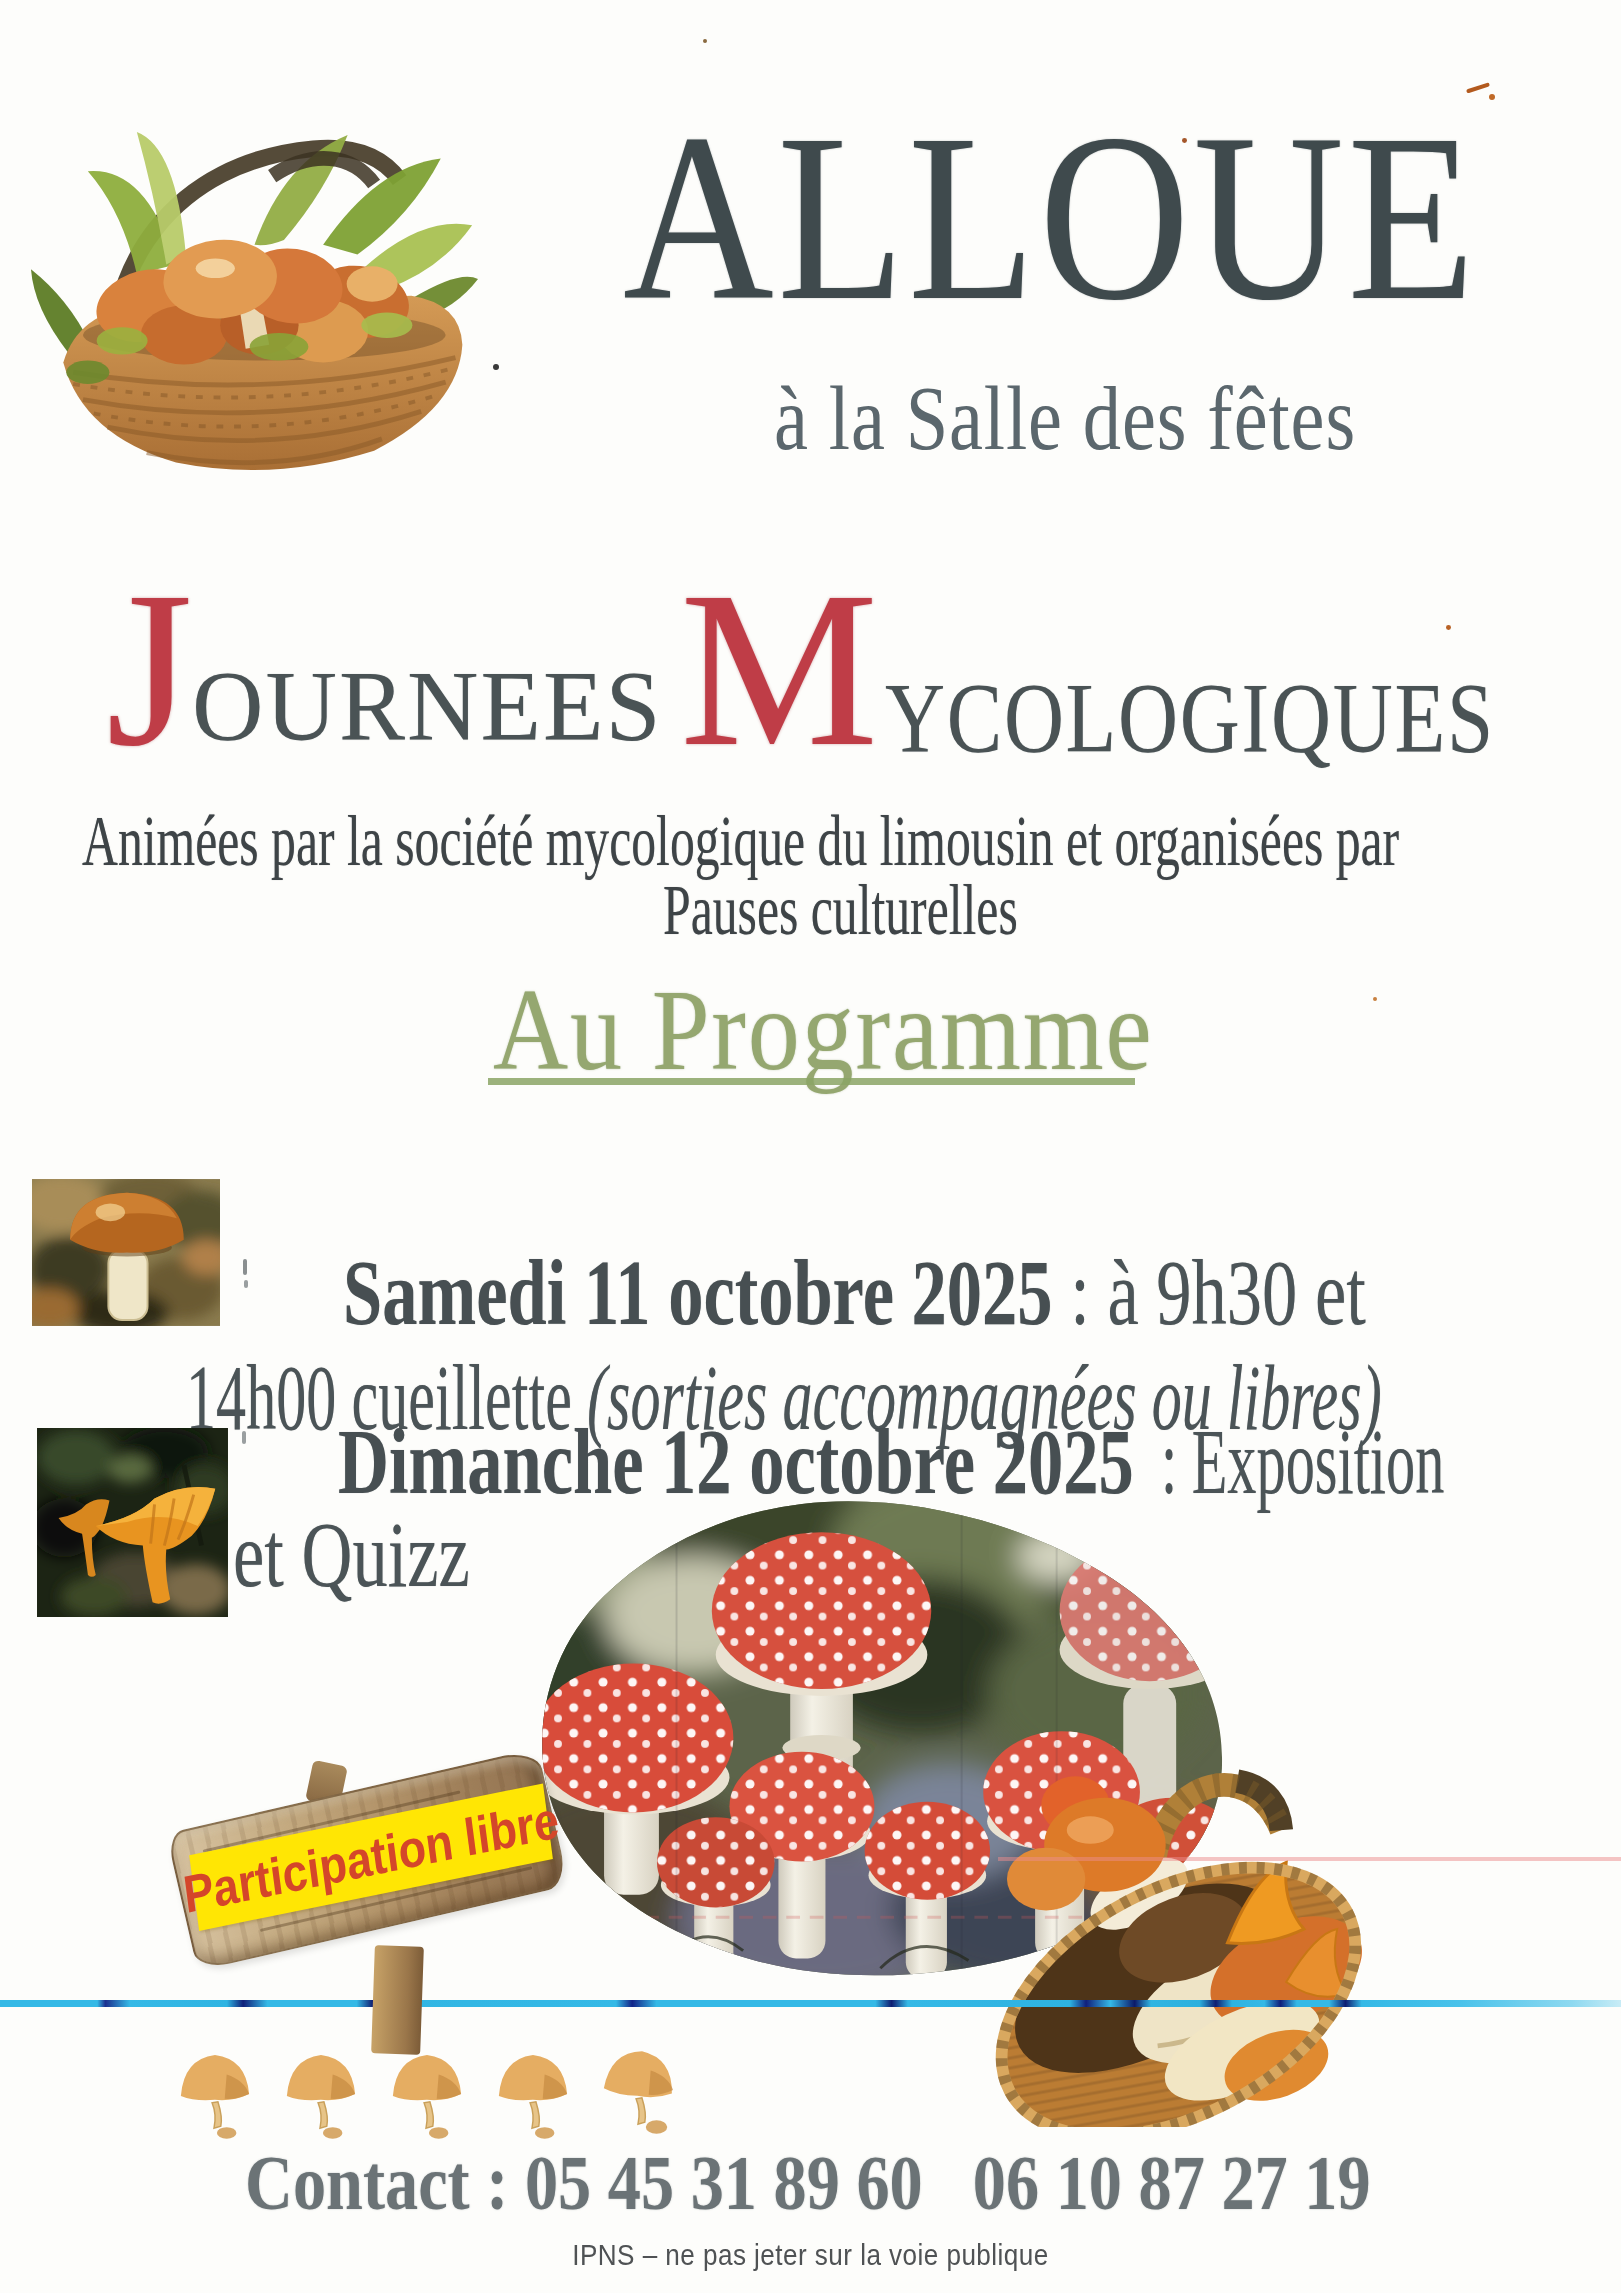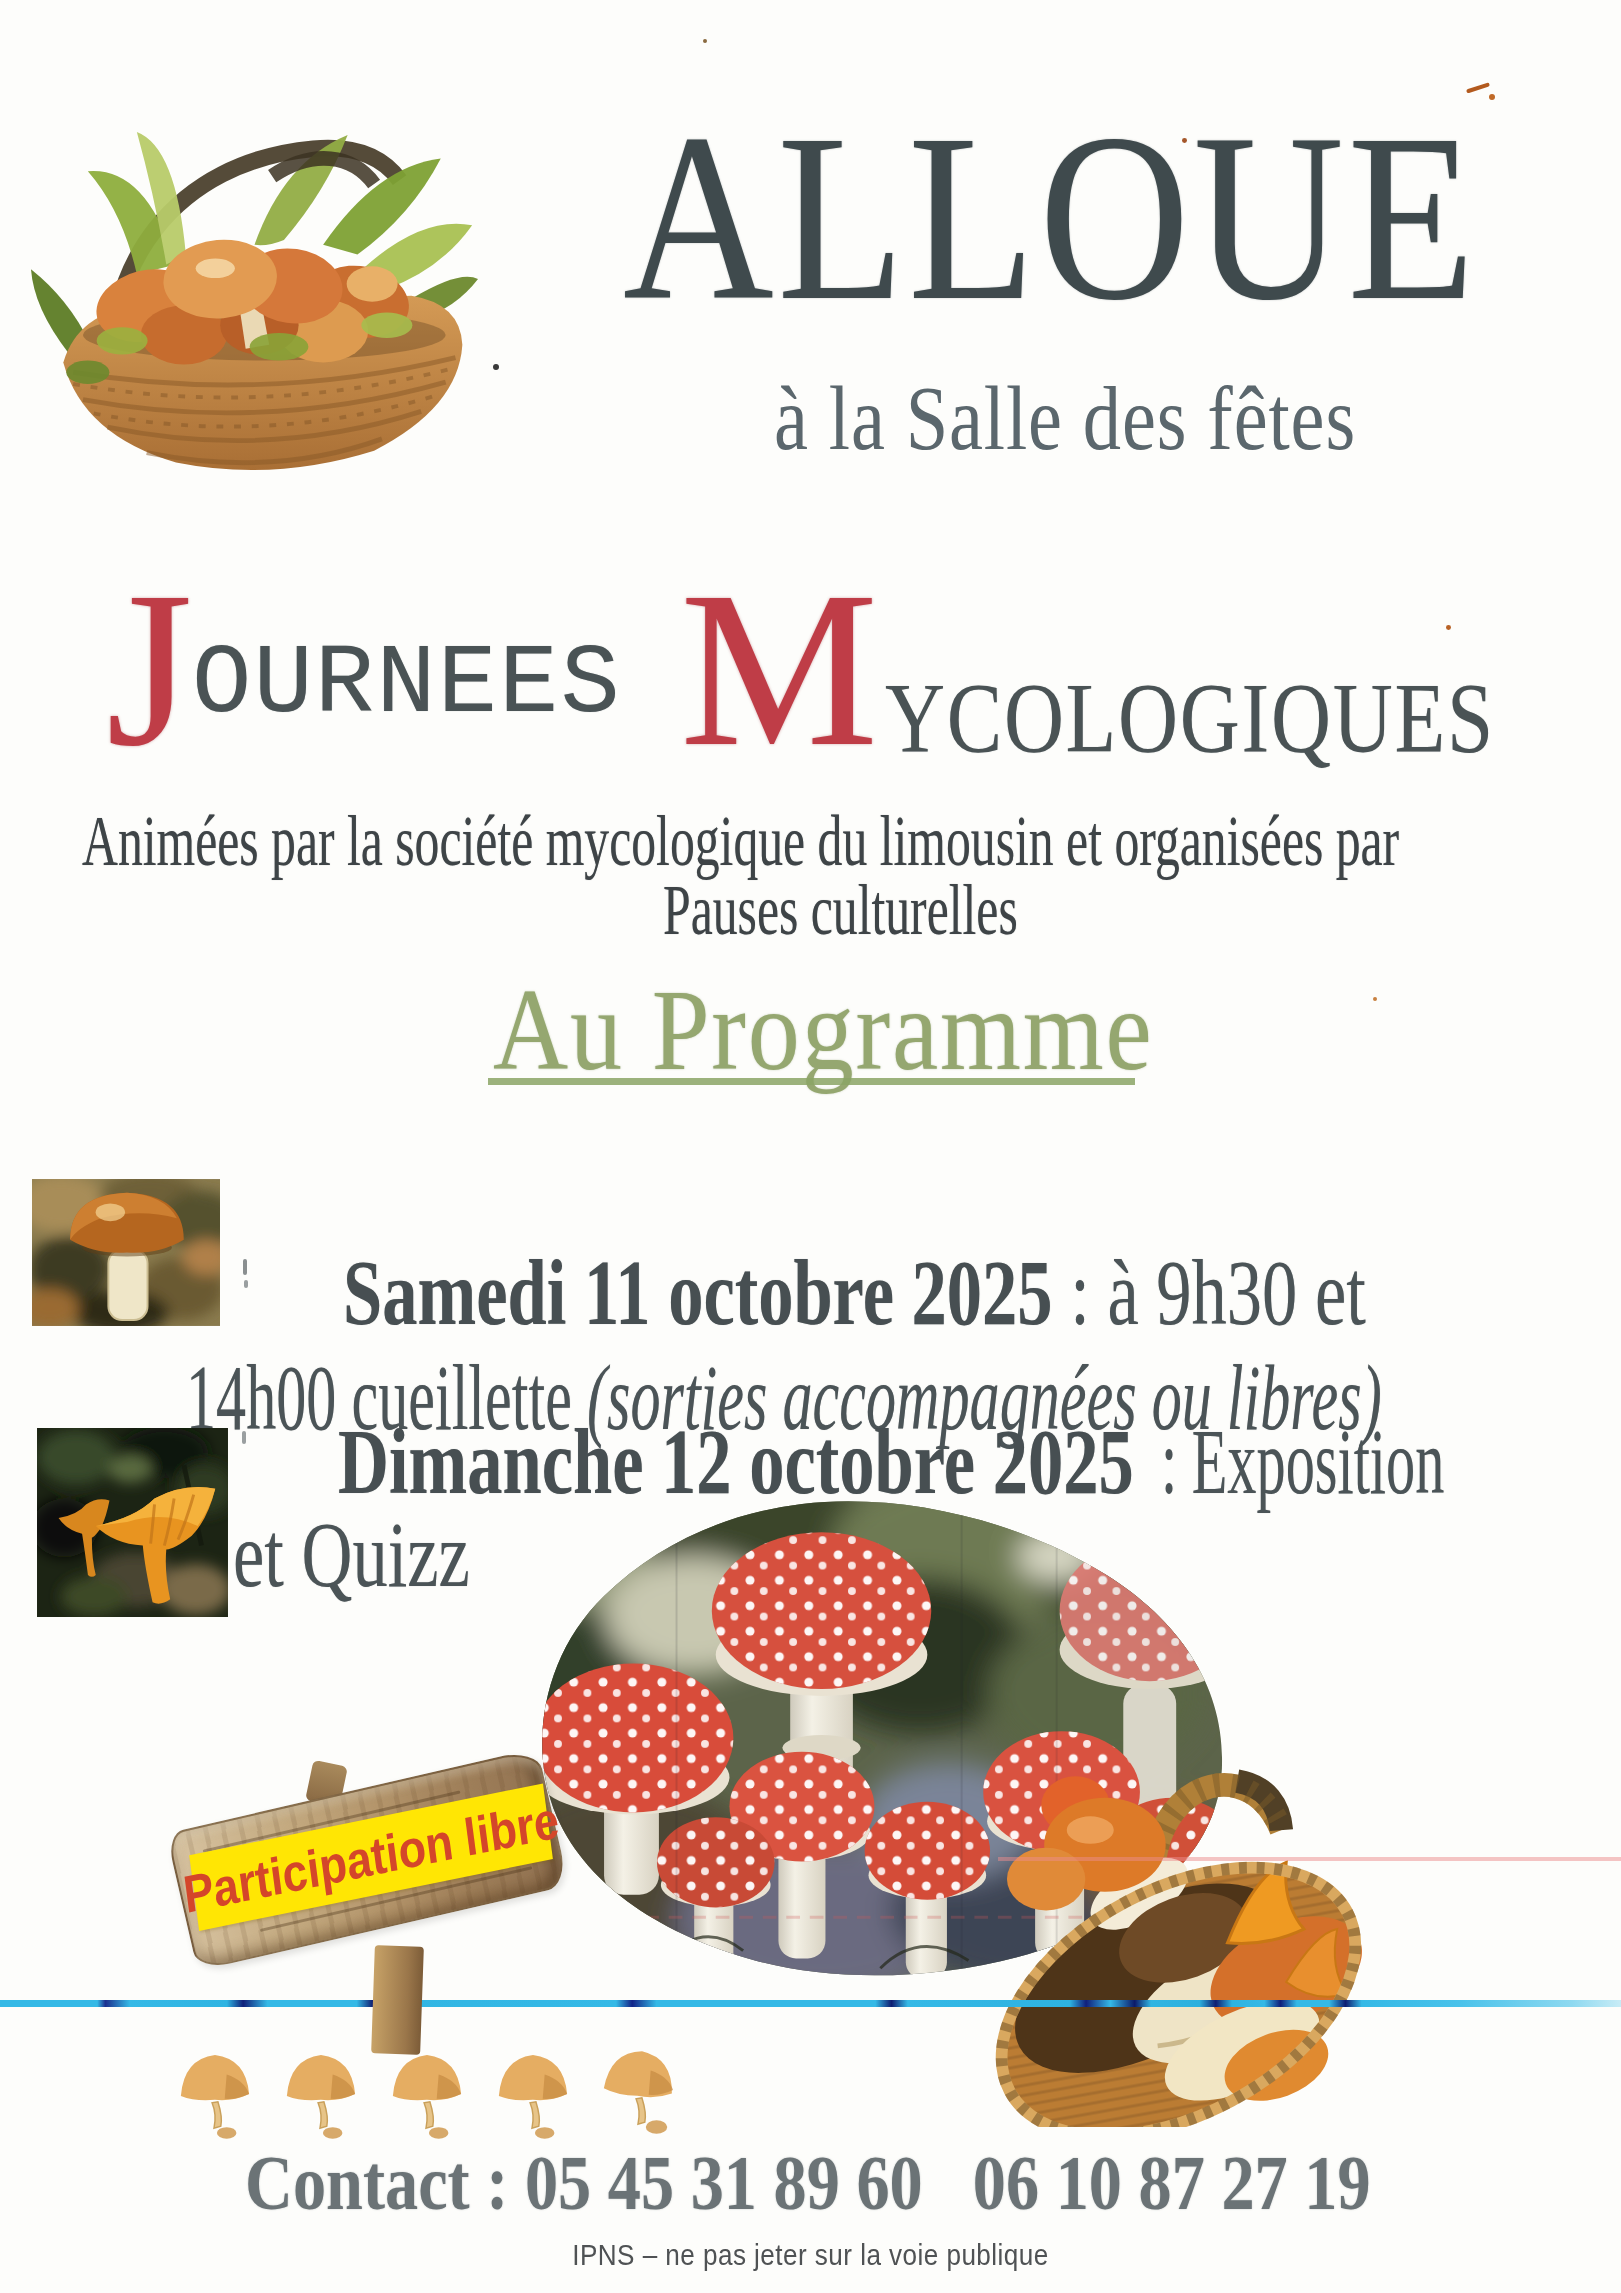--- a/index.html
+++ b/index.html
@@ -9,21 +9,21 @@
   .tx{position:absolute;transform-origin:0 0;white-space:nowrap;line-height:1;}
 
   .alloue{left:623px;top:97px;font-size:240px;letter-spacing:3.9px;color:#3f4a4d;
           transform:scaleX(.87);text-shadow:0 0 2px rgba(60,70,75,.35);}
   .venue{left:774px;top:374px;font-size:90px;letter-spacing:1px;color:#5b676d;transform:scaleX(.85);}
 
   .title-initial{font-size:223px;color:#bf3d47;text-shadow:0 0 2.9px rgba(150,40,50,.4);}
   .ti-j{left:106px;top:557px;}
   .ti-m{left:680px;top:557px;}
   .title-rest{font-size:99px;color:#4a5355;letter-spacing:2px;text-shadow:0 0 1px rgba(70,80,85,.4);}
-  .tr-1{left:192px;top:636px;font-family:Liberation Mono, monospace;}
+  .tr-1{left:192px;top:656px;}
   .tr-2{left:885px;top:668px;transform:scaleX(.84);}
 
   .org-line{font-size:71px;color:#3e4447;transform:scaleX(.70);text-shadow:0 0 1px rgba(60,65,70,.5);}
   .org-1{left:82px;top:806px;}
   .org-2{left:663px;top:875px;}
 
   .programme{left:493px;top:971px;font-size:117px;letter-spacing:2px;color:#95a770;
              transform:scaleX(.89);text-shadow:0 0 2px rgba(130,150,100,.5);}
   .prog-underline{left:488px;top:1078px;width:647px;height:6.9px;background:#8ba465;opacity:.85;}
 

